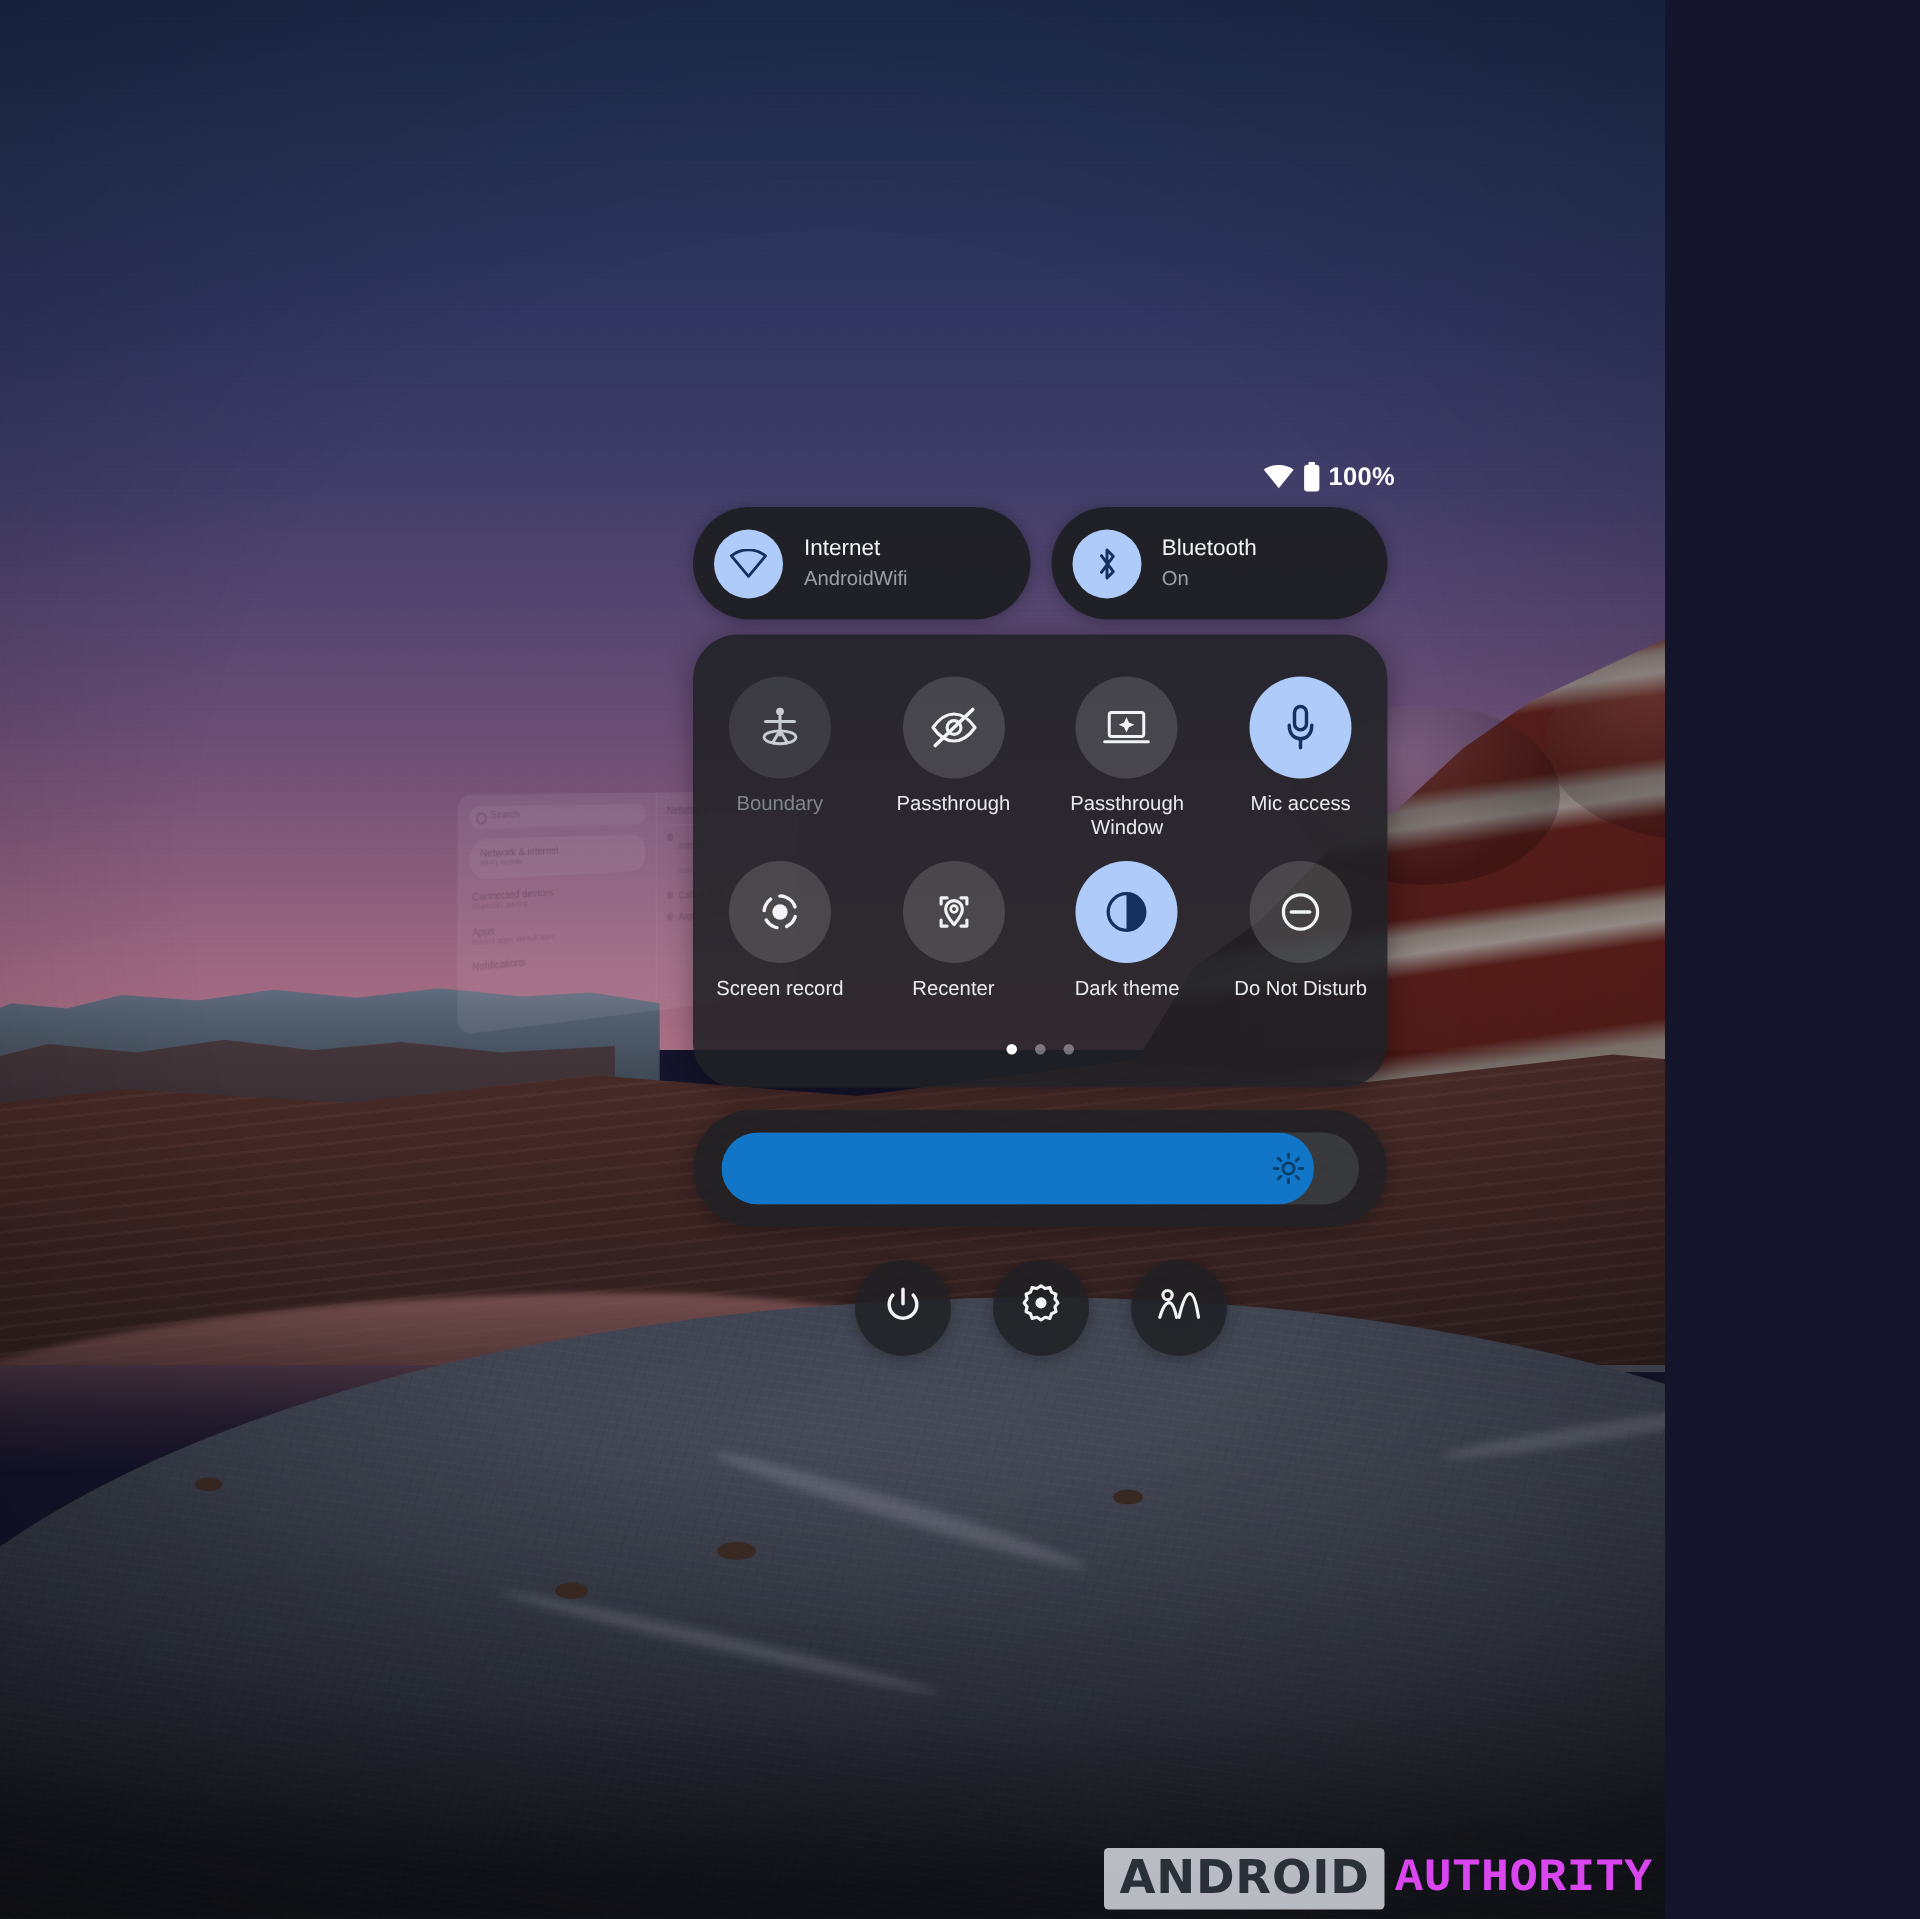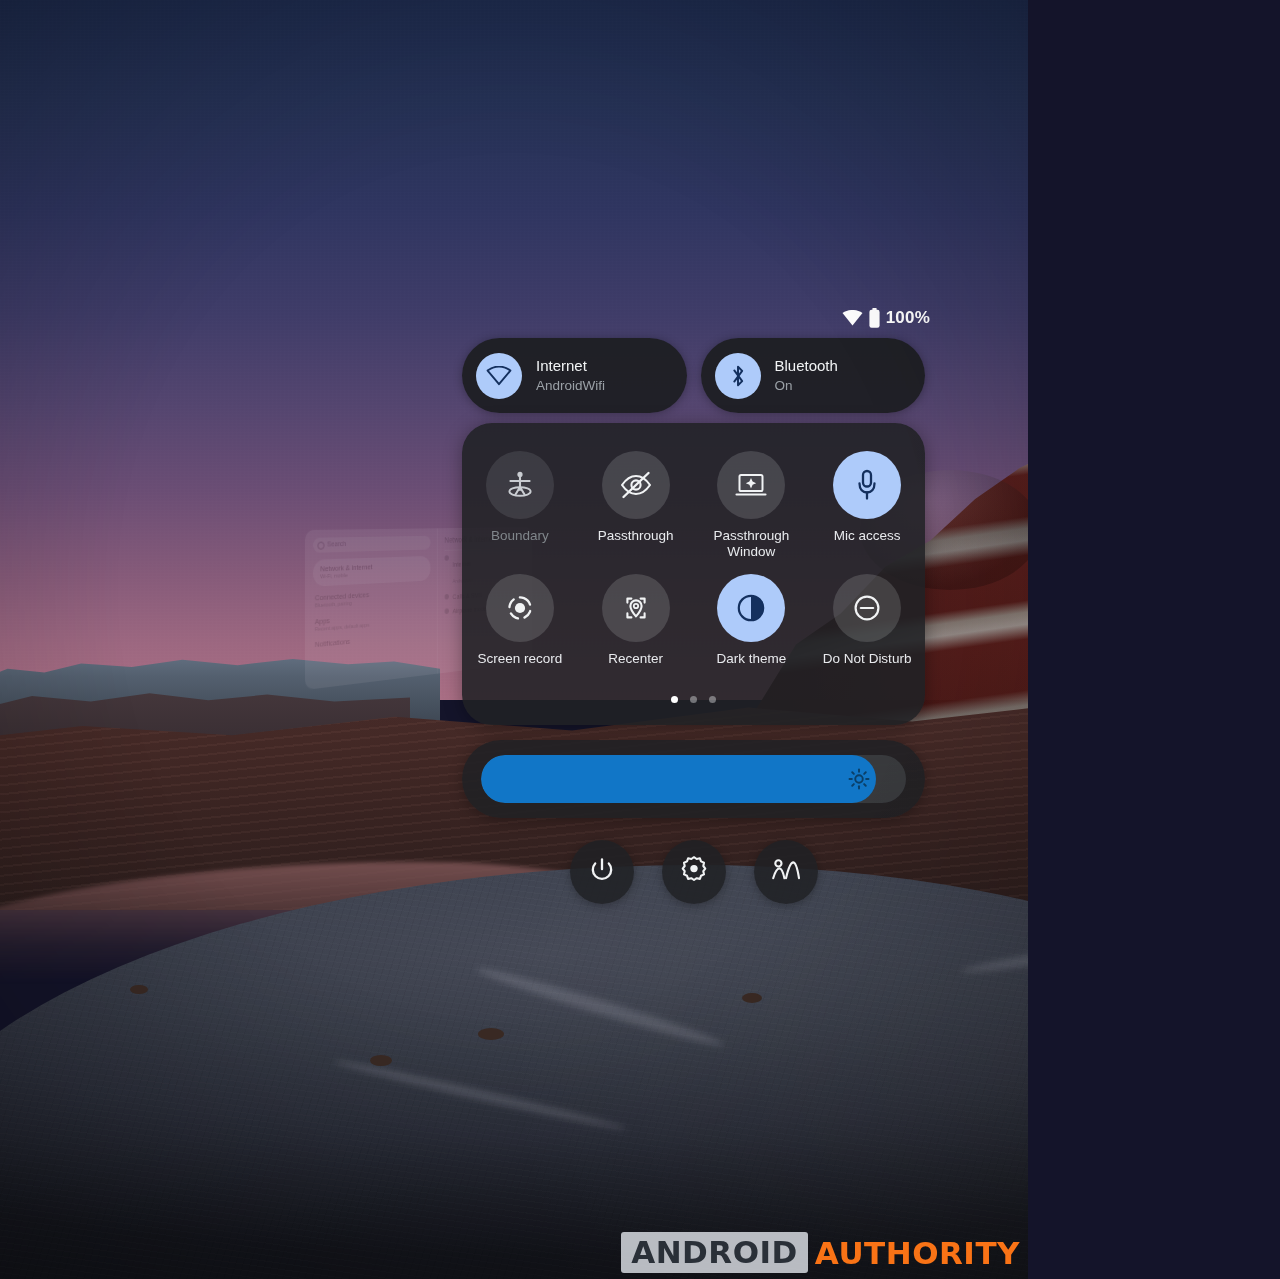--- a/index.html
+++ b/index.html
@@ -1,20 +1,20 @@
 <!DOCTYPE html>
 <html><head>
 <meta charset="utf-8">
 <title>Android XR Quick Settings</title>
 <style>
   * { margin:0; padding:0; box-sizing:border-box; }
   html,body { width:1280px; height:1279px; overflow:hidden; background:#14142a; }
   body { font-family:"Liberation Sans", sans-serif; -webkit-font-smoothing:antialiased; }
 
-  #stage { position:relative; width:1028px; height:1279px; overflow:hidden; }
+  #stage { position:relative; width:1110px; height:1279px; overflow:hidden; }
 
   
   .sky {
     position:absolute; left:0; top:0; width:1280px; height:700px;
     background:linear-gradient(to bottom,
       #1d2a4c 0%,
       #253155 14%,
       #2f3560 30%,
       #3f3c68 45%,
       #54456f 58%,
@@ -255,21 +255,21 @@
     position:absolute; right:6px; bottom:6px;
     display:flex; align-items:stretch; gap:7px;
     font-family:"DejaVu Sans", sans-serif;
     font-weight:700; font-size:31px; letter-spacing:.5px;
   }
   .wm-a {
     background:rgba(226,230,236,.80); color:#2a3038;
     padding:2px 10px 3px 10px; border-radius:3px;
     display:flex; align-items:center;
   }
-  .wm-b { color:#f97316; display:flex; align-items:center; padding-right:2px; }
+  .wm-b { color:#d946ef; display:flex; align-items:center; padding-right:2px;font-family:Liberation Mono, monospace; }
 </style>
 </head>
 <body>
 
 <div id="stage">
 
   <div class="sky"></div>
   <div class="sky-grain"></div>
 
   <div class="mesa-left"></div>

